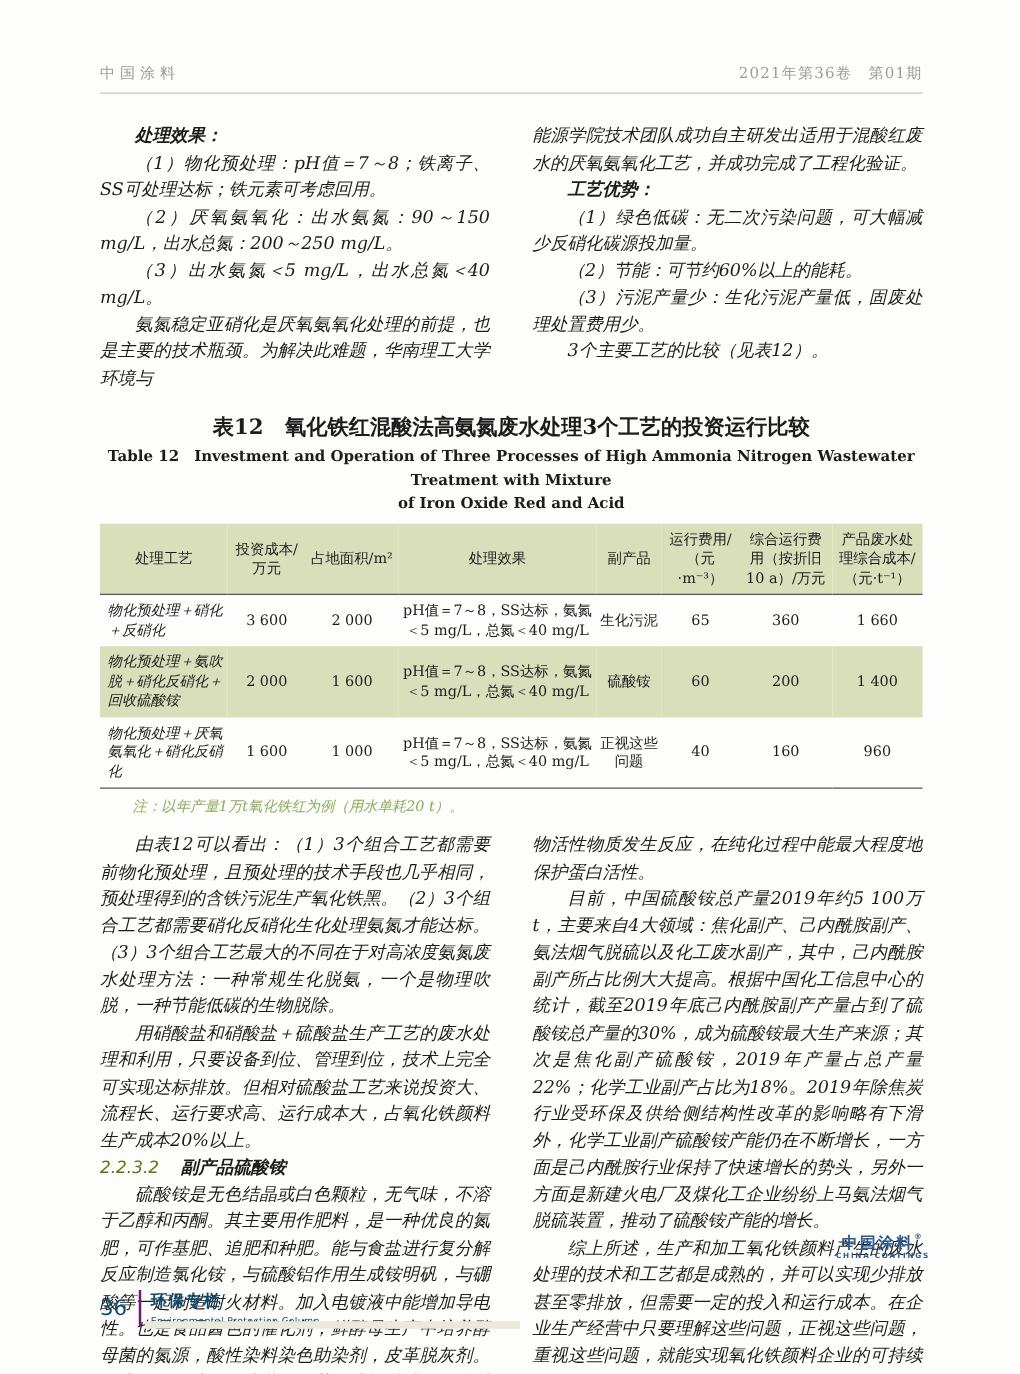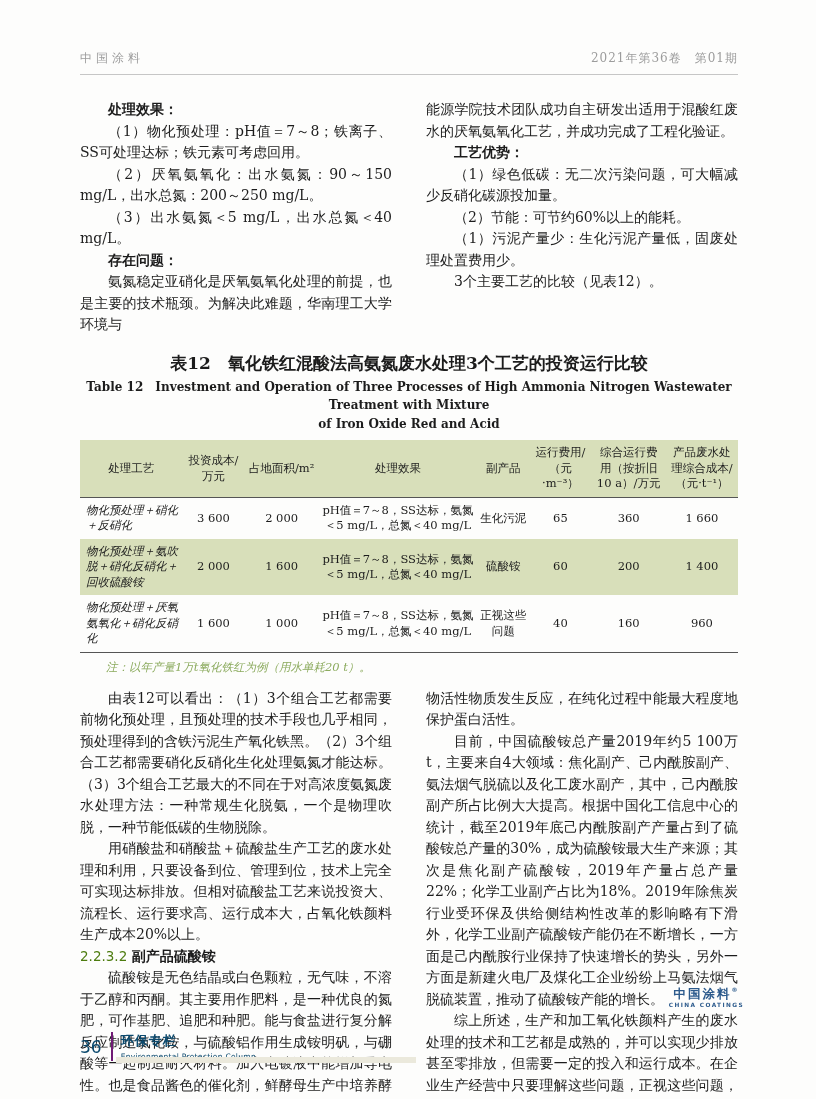--- a/index.html
+++ b/index.html
@@ -18,21 +18,21 @@
   
   .page-header{
     display:flex;justify-content:space-between;align-items:flex-end;
     color:#9c9c9c;font-size:12px;
     padding-bottom:7px;border-bottom:1px solid #c6c6c6;
   }
   .journal-name{letter-spacing:4px;}
   .issue-info{letter-spacing:1px;}
 
   
-  .columns{display:flex;gap:34px;}
+  .columns{display:flex;gap:34px;font-style:italic;}
   .col{flex:1;width:318px;font-size:14px;line-height:21.5px;text-align:justify;}
   .col p{margin:0;}
   .indent{text-indent:2em;}
   .bhead{font-weight:bold;text-indent:2em;}
   .top-columns{margin-top:24px;}
   .bottom-columns{margin-top:13px;}
 
   
   .table-block{margin-top:16px;}
   .tbl-title-cn{text-align:center;font-weight:bold;font-size:17px;margin:0;}
@@ -44,21 +44,21 @@
   tr.hl td{background:#d8dfba;}
   tbody tr:last-child td{border-bottom:1.5px solid #555;}
   td.cell-process{text-align:left;padding-left:6px;font-style:italic;}
   .c0{width:102px;}.c1{width:62px;}.c2{width:74px;}.c3{width:158px;}
   .c4{width:52px;}.c5{width:62px;}.c6{width:74px;}.c7{width:72px;}
   .tbl-note{color:#8cab5e;font-size:11.5px;font-style:italic;margin:7px 0 0 26px;}
 
   
   .section-heading{margin:1px 0 1px 0;}
   .sec-num{color:#4d7c0f;font-family:"DejaVu Sans", sans-serif;font-size:13.5px;}
-  .sec-title{font-weight:bold;}
+  .sec-title{font-weight:bold;margin-left:13px;}
 
   
   .logo{position:absolute;right:72px;top:986px;text-align:center;color:#2c5a8c;line-height:1.2;}
   .logo-cn{font-size:12.5px;font-weight:bold;letter-spacing:2px;font-family:"DejaVu Sans", sans-serif;}
   .logo-mark{font-size:6px;vertical-align:top;}
   .logo-en{font-size:5.8px;letter-spacing:1.4px;font-weight:bold;margin-top:1px;font-family:"DejaVu Sans", sans-serif;}
 
   
   .footer{position:absolute;left:80px;top:1032px;display:flex;align-items:center;color:#0c4a6e;}
   .page-num{font-size:17px;font-family:"DejaVu Sans", sans-serif;margin-right:9px;}
@@ -76,29 +76,28 @@
     <span class="journal-name">中国涂料</span>
     <span class="issue-info">2021年第36卷　第01期</span>
   </div>
 
   <div class="columns top-columns">
     <div class="col">
       <p class="bhead">处理效果：</p>
       <p class="indent">（1）物化预处理：pH值＝7～8；铁离子、SS可处理达标；铁元素可考虑回用。</p>
       <p class="indent">（2）厌氧氨氧化：出水氨氮：90～150 mg/L，出水总氮：200～250 mg/L。</p>
       <p class="indent">（3）出水氨氮＜5 mg/L，出水总氮＜40 mg/L。</p>
-      <p class="bhead">存在问题：</p>
       <p class="indent">氨氮稳定亚硝化是厌氧氨氧化处理的前提，也是主要的技术瓶颈。为解决此难题，华南理工大学环境与</p>
     </div>
     <div class="col">
       <p>能源学院技术团队成功自主研发出适用于混酸红废水的厌氧氨氧化工艺，并成功完成了工程化验证。</p>
       <p class="bhead">工艺优势：</p>
       <p class="indent">（1）绿色低碳：无二次污染问题，可大幅减少反硝化碳源投加量。</p>
       <p class="indent">（2）节能：可节约60%以上的能耗。</p>
-      <p class="indent">（1）污泥产量少：生化污泥产量低，固废处理处置费用少。</p>
+      <p class="indent">（3）污泥产量少：生化污泥产量低，固废处理处置费用少。</p>
       <p class="indent">3个主要工艺的比较（见表12）。</p>
     </div>
   </div>
 
   <div class="table-block">
     <p class="tbl-title-cn">表12　氧化铁红混酸法高氨氮废水处理3个工艺的投资运行比较</p>
     <p class="tbl-title-en">
       <span>Table 12　Investment and Operation of Three Processes of High Ammonia Nitrogen Wastewater Treatment with Mixture</span>
       <span>of Iron Oxide Red and Acid</span>
     </p>

